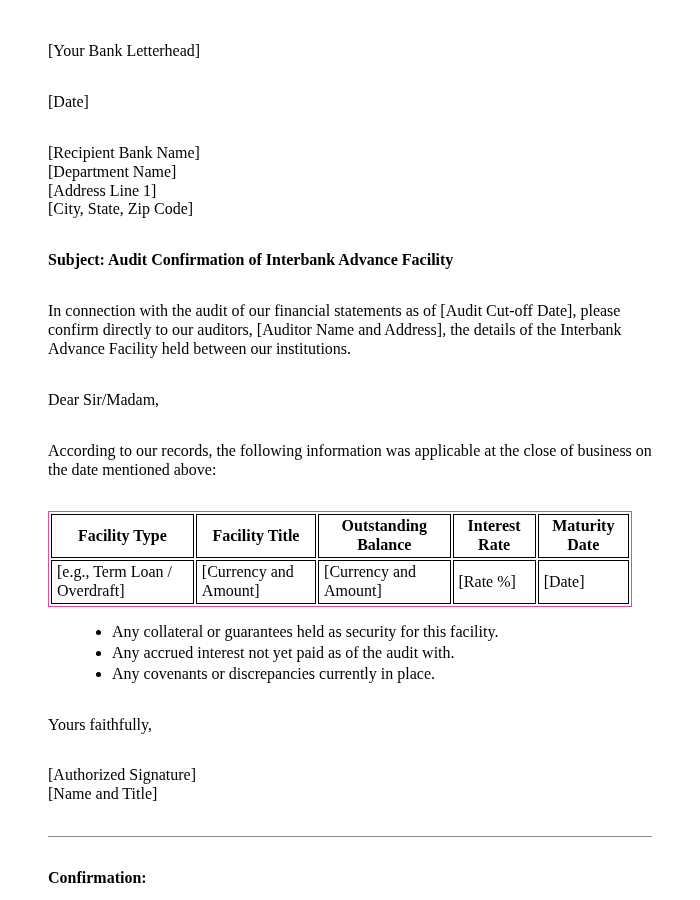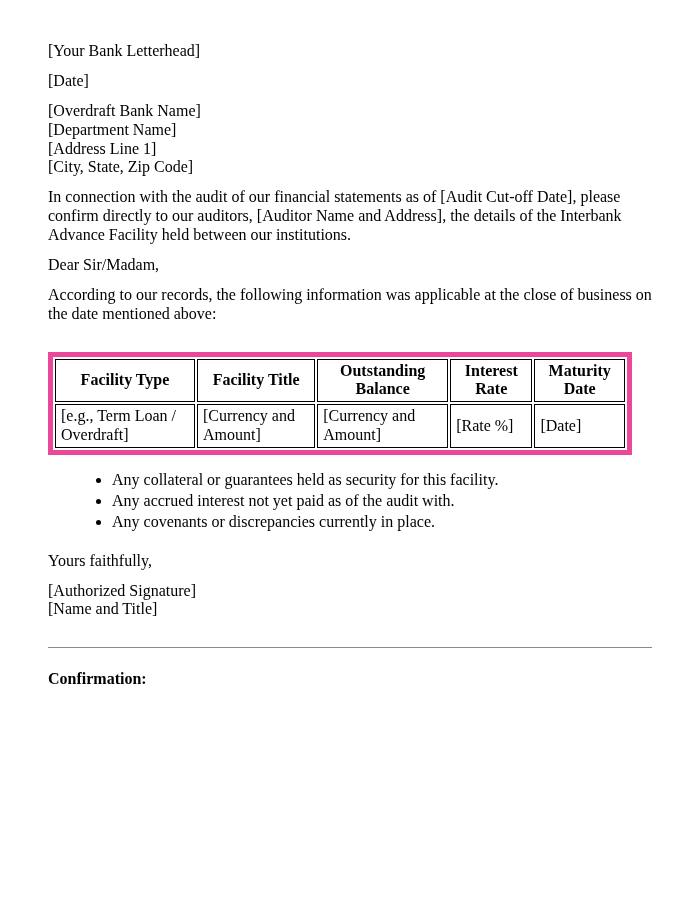--- a/index.html
+++ b/index.html
@@ -12,27 +12,27 @@
     height: 900px;
     background: #ffffff;
     box-sizing: border-box;
     padding: 42px 48px 20px 48px;
     font-family: "Liberation Serif", "DejaVu Serif", serif;
     font-size: 16px;
     color: #000000;
     line-height: 1.18;
     overflow: hidden;
   }
-  p { margin: 11px 0; }
+  p { margin: 32px 0; }
   .first { margin-top: 0; }
   .bold { font-weight: bold; }
   table.facility {
     border-collapse: separate;
     border-spacing: 2px;
-    border: 5px solid #ec4899;
+    border: 1px solid #ec4899;
     margin: 28px 0 16px 0;
     width: 584px;
   }
   table.facility th, table.facility td {
     border: 1px solid #000;
     padding: 2px 5px;
     font-size: 16px;
   }
   table.facility th {
     font-weight: bold;
@@ -62,26 +62,27 @@
 </head>
 <body>
 
 <div class="page">
 
   <p class="first">[Your Bank Letterhead]</p>
 
   <p>[Date]</p>
 
   <p>
-    <span>[Overdraft Bank Name]</span><br>
+    <span>[Recipient Bank Name]</span><br>
     <span>[Department Name]</span><br>
     <span>[Address Line 1]</span><br>
     <span>[City, State, Zip Code]</span>
   </p>
 
+  <p class="bold">Subject: Audit Confirmation of Interbank Advance Facility</p>
 
   <p>In connection with the audit of our financial statements as of [Audit Cut-off Date], please confirm directly to our auditors, [Auditor Name and Address], the details of the Interbank Advance Facility held between our institutions.</p>
 
   <p>Dear Sir/Madam,</p>
 
   <p>According to our records, the following information was applicable at the close of business on the date mentioned above:</p>
 
   <table class="facility">
     <thead>
       <tr>

